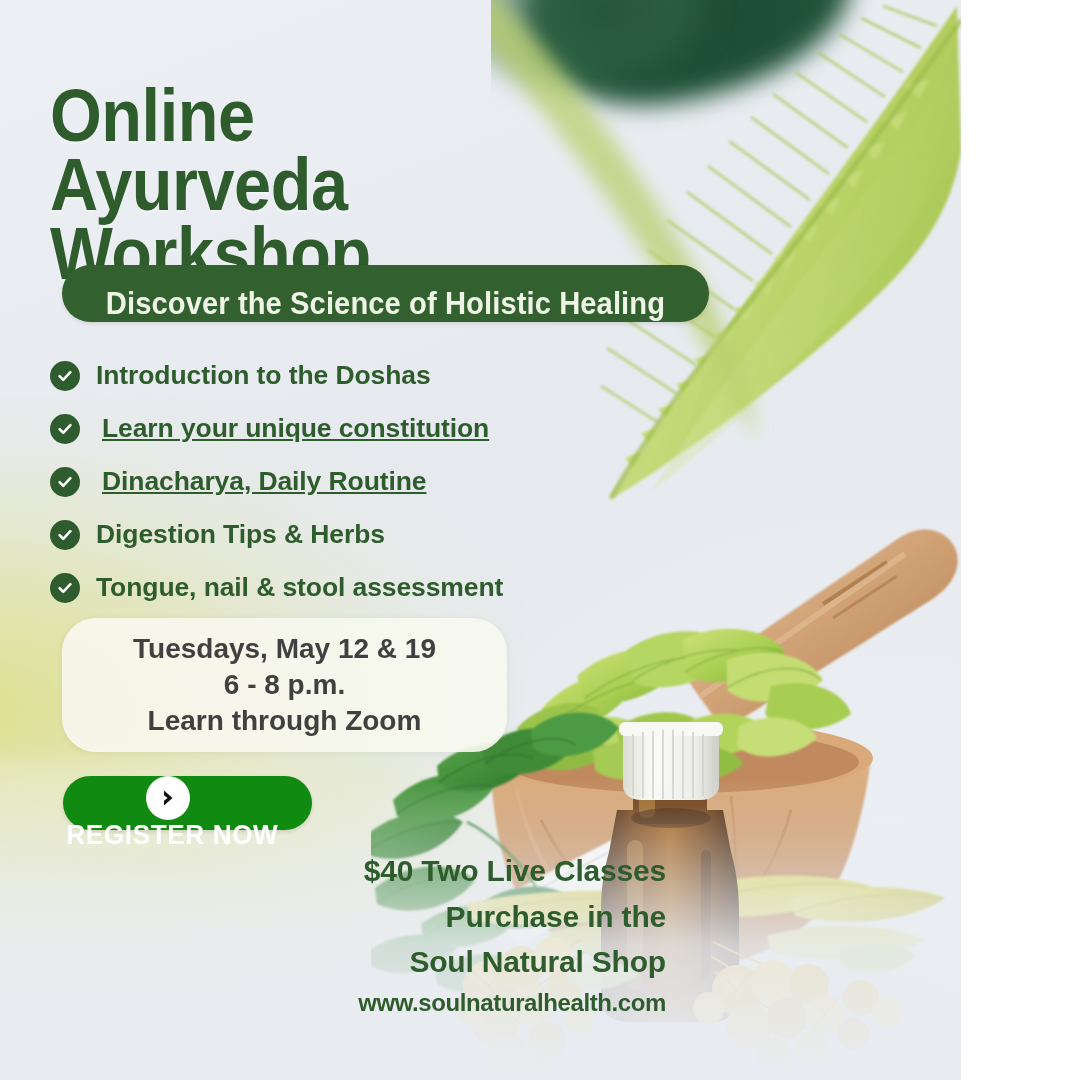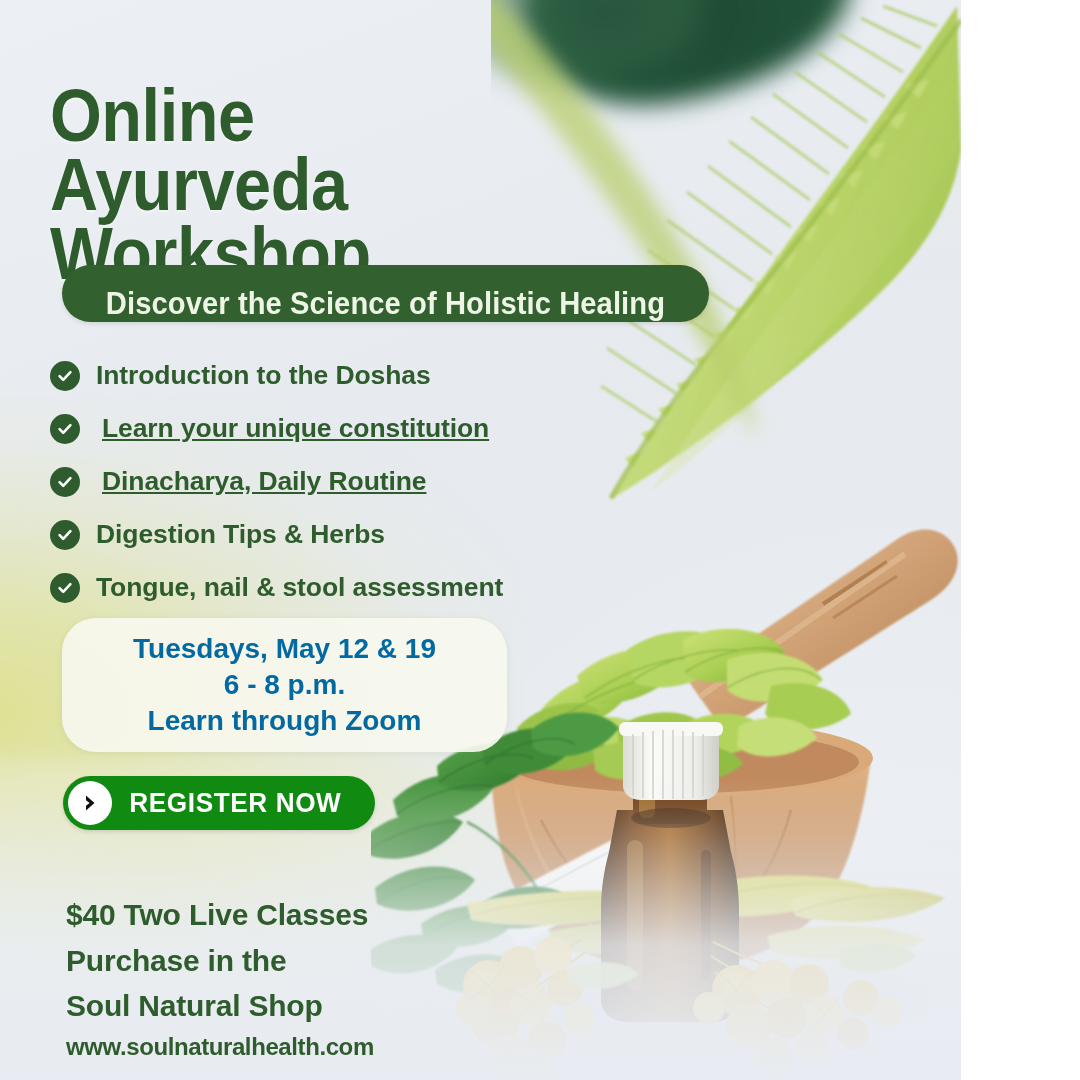--- a/index.html
+++ b/index.html
@@ -153,54 +153,55 @@
     width:445px;height:134px;
     background:rgba(247,247,238,0.92);
     border-radius:34px;
     display:flex;flex-direction:column;
     align-items:center;justify-content:center;
     box-shadow:0 1px 6px rgba(120,130,110,0.12);
   }
   .date-line{
     font-size:28px;
     font-weight:bold;
-    color:#0369a1;
+    color:#404040;
     line-height:1.28;
     text-align:center;
     white-space:nowrap;
   }
 
   .register-btn{
     position:absolute;left:63px;top:776px;
     height:54px;
     display:inline-flex;align-items:center;
     padding-right:30px;
     background:#108a10;
     border-radius:27px;
     box-shadow:0 2px 4px rgba(0,0,0,0.12);
     cursor:pointer;
+    flex-direction:column;
   }
   .reg-circle{
     width:44px;height:44px;border-radius:50%;
     background:#ffffff;
     margin-left:5px;margin-right:14px;
     display:flex;align-items:center;justify-content:center;
     flex:0 0 auto;
   }
   .reg-label{
     font-family:"Liberation Sans Narrow","Liberation Sans",sans-serif;
     font-weight:bold;
     font-size:27px;
     color:#ffffff;
     letter-spacing:0.6px;
     transform:scaleX(0.97);
     white-space:nowrap;
   }
 
-  .footer{position:absolute;left:66px;top:892px;width:600px;}
+  .footer{position:absolute;left:66px;top:848px;width:600px;text-align:right;}
   .footer-line{
     font-size:30px;
     font-weight:bold;
     color:#2e5c2c;
     line-height:1.52;
     letter-spacing:-0.2px;
     white-space:nowrap;
   }
   .footer-line.url{font-size:24px;letter-spacing:-0.4px;}
 </style>

